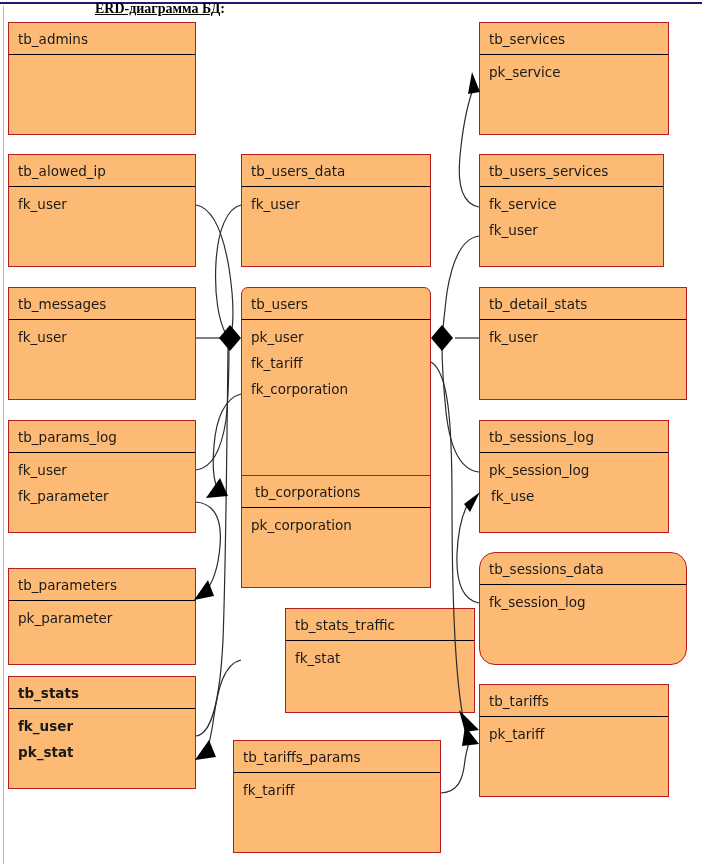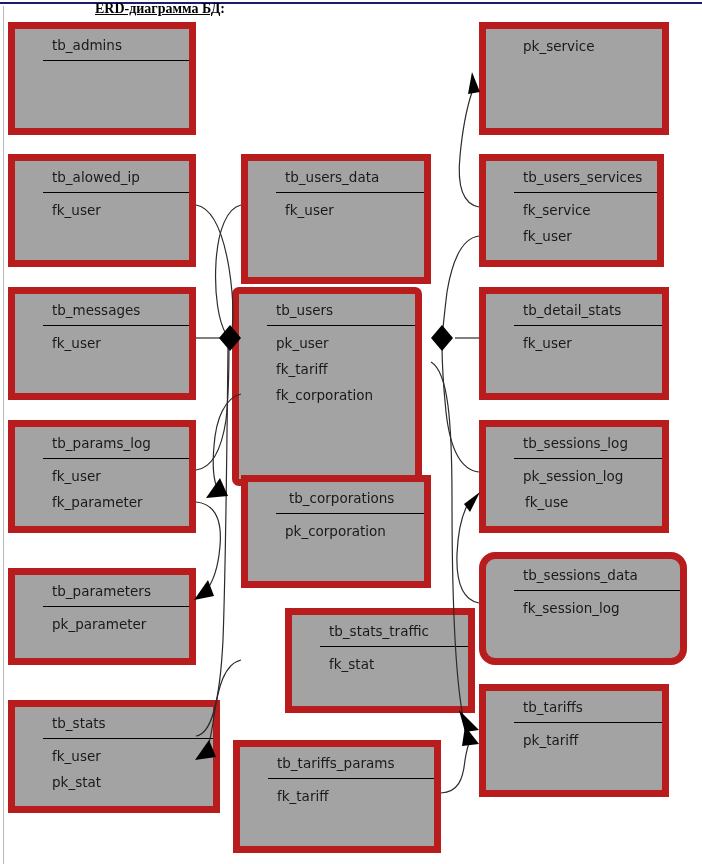--- a/index.html
+++ b/index.html
@@ -50,23 +50,22 @@
   }
   #title .u {
     text-decoration: underline;
     margin-top: 32px;
   }
 
   
   .entity {
     position: absolute;
     box-sizing: border-box;
-    border: 7px solid #b91c1c;
-    background: #a3a3a3;
-    padding-left: 28px;
+    border: 1px solid #b91c1c;
+    background: #fdba74;
   }
   .entity .ent-head {
     box-sizing: border-box;
     border-bottom: 1px solid #000000;
     height: 32px;
     line-height: 32px;
     padding-left: 9px;
     font-size: 13.5px;
     color: #1a1a1a;
     white-space: nowrap;
@@ -140,36 +139,36 @@
     </div>
   </div>
 
   <div class="entity" style="left:8px; top:568px; width:188px; height:97px;">
     <div class="ent-head">tb_parameters</div>
     <div class="ent-body">
       <div class="attr">pk_parameter</div>
     </div>
   </div>
 
-  <div class="entity" style="left:8px; top:700px; width:212px; height:113px;">
+  <div class="entity" style="left:8px; top:676px; width:188px; height:113px;font-weight:bold;">
     <div class="ent-head">tb_stats</div>
     <div class="ent-body">
       <div class="attr">fk_user</div>
       <div class="attr">pk_stat</div>
     </div>
   </div>
 
-  <div class="entity" style="left:241px; top:154px; width:190px; height:130px;">
+  <div class="entity" style="left:241px; top:154px; width:190px; height:113px;">
     <div class="ent-head">tb_users_data</div>
     <div class="ent-body">
       <div class="attr">fk_user</div>
     </div>
   </div>
 
-  <div class="entity" style="left:232px; top:287px; width:190px; height:199px;border-radius:7px;">
+  <div class="entity" style="left:241px; top:287px; width:190px; height:199px;border-radius:7px;">
     <div class="ent-head">tb_users</div>
     <div class="ent-body">
       <div class="attr">pk_user</div>
       <div class="attr">fk_tariff</div>
       <div class="attr">fk_corporation</div>
     </div>
   </div>
 
   <div class="entity" style="left:241px; top:475px; width:190px; height:113px;">
     <div class="ent-head" style="padding-left:13px;">tb_corporations</div>
@@ -186,34 +185,35 @@
   </div>
 
   <div class="entity" style="left:233px; top:740px; width:208px; height:113px;">
     <div class="ent-head">tb_tariffs_params</div>
     <div class="ent-body">
       <div class="attr">fk_tariff</div>
     </div>
   </div>
 
   <div class="entity" style="left:479px; top:22px; width:190px; height:113px;">
+    <div class="ent-head">tb_services</div>
     <div class="ent-body">
       <div class="attr">pk_service</div>
     </div>
   </div>
 
   <div class="entity" style="left:479px; top:154px; width:185px; height:113px;">
     <div class="ent-head">tb_users_services</div>
     <div class="ent-body">
       <div class="attr">fk_service</div>
       <div class="attr">fk_user</div>
     </div>
   </div>
 
-  <div class="entity" style="left:479px; top:287px; width:190px; height:113px;">
+  <div class="entity" style="left:479px; top:287px; width:208px; height:113px;">
     <div class="ent-head">tb_detail_stats</div>
     <div class="ent-body">
       <div class="attr">fk_user</div>
     </div>
   </div>
 
   <div class="entity" style="left:479px; top:420px; width:190px; height:113px;">
     <div class="ent-head">tb_sessions_log</div>
     <div class="ent-body">
       <div class="attr">pk_session_log</div>

